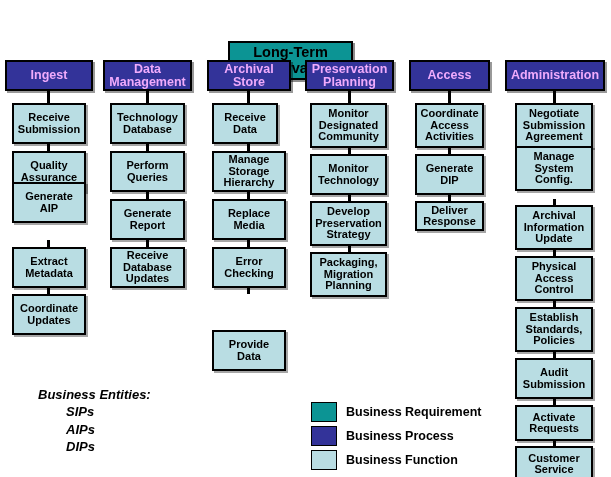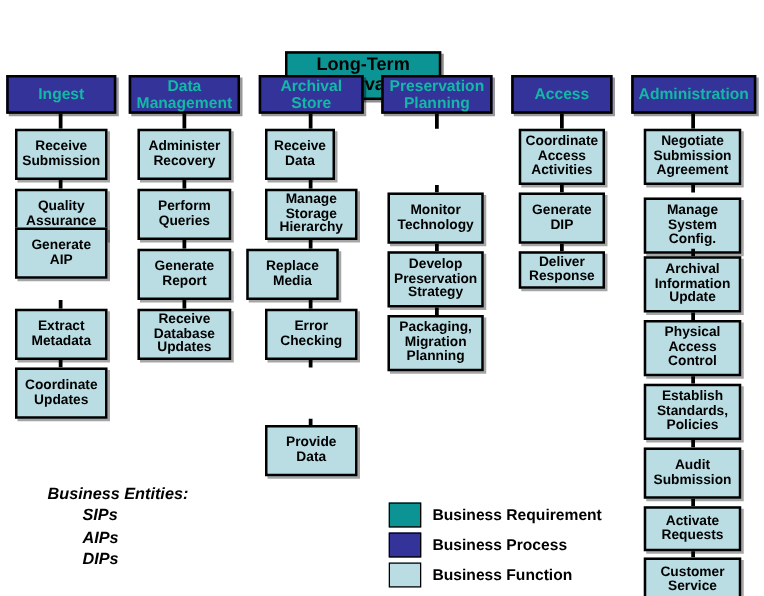--- a/index.html
+++ b/index.html
@@ -35,21 +35,21 @@
 
   .box-title {
     background: #0c9494;
     color: #000000;
     font-size: 14.5px;
     box-shadow: 2px 2px 0 rgba(0,0,0,0.45);
   }
 
   .box-process {
     background: #333399;
-    color: #14b8a6;
+    color: #f0abfc;
     font-size: 12.5px;
     box-shadow: 2px 2px 0 rgba(0,0,0,0.4);
   }
 
   .box-function {
     background: #b9dde3;
     color: #000000;
     font-size: 11px;
     box-shadow: 2px 2px 0 rgba(0,0,0,0.35);
   }
@@ -139,64 +139,67 @@
   <div class="connector" style="left:47px; top:288px; height:6px;"></div>
   <div class="box box-function" style="left:12px; top:294px; width:74px; height:41px;">
     <span class="txt">Coordinate Updates</span>
   </div>
 
   <div class="box box-process" style="left:103px; top:60px; width:89px; height:31px;">
     <span class="txt">Data Management</span>
   </div>
   <div class="connector" style="left:146px; top:91px; height:12px;"></div>
   <div class="box box-function" style="left:110px; top:103px; width:75px; height:41px;">
-    <span class="txt">Administer Recovery</span>
+    <span class="txt">Technology Database</span>
   </div>
   <div class="connector" style="left:146px; top:144px; height:7px;"></div>
   <div class="box box-function" style="left:110px; top:151px; width:75px; height:41px;">
     <span class="txt">Perform Queries</span>
   </div>
   <div class="connector" style="left:146px; top:192px; height:7px;"></div>
   <div class="box box-function" style="left:110px; top:199px; width:75px; height:41px;">
     <span class="txt">Generate Report</span>
   </div>
   <div class="connector" style="left:146px; top:240px; height:7px;"></div>
   <div class="box box-function" style="left:110px; top:247px; width:75px; height:41px;">
     <span class="txt">Receive Database Updates</span>
   </div>
 
   <div class="box box-process" style="left:207px; top:60px; width:84px; height:31px;">
     <span class="txt">Archival Store</span>
   </div>
   <div class="connector" style="left:247px; top:91px; height:12px;"></div>
-  <div class="box box-function" style="left:212px; top:103px; width:56px; height:41px;">
+  <div class="box box-function" style="left:212px; top:103px; width:66px; height:41px;">
     <span class="txt">Receive Data</span>
   </div>
   <div class="connector" style="left:247px; top:144px; height:7px;"></div>
   <div class="box box-function" style="left:212px; top:151px; width:74px; height:41px;text-align:center;">
     <span class="txt">Manage Storage Hierarchy</span>
   </div>
   <div class="connector" style="left:247px; top:192px; height:7px;"></div>
-  <div class="box box-function" style="left:197px; top:199px; width:74px; height:41px;">
+  <div class="box box-function" style="left:212px; top:199px; width:74px; height:41px;">
     <span class="txt">Replace Media</span>
   </div>
   <div class="connector" style="left:247px; top:240px; height:7px;"></div>
   <div class="box box-function" style="left:212px; top:247px; width:74px; height:41px;">
     <span class="txt">Error Checking</span>
   </div>
   <div class="connector" style="left:247px; top:288px; height:6px;"></div>
   <div class="connector" style="left:247px; top:335px; height:6px;"></div>
-  <div class="box box-function" style="left:212px; top:340px; width:74px; height:41px;">
+  <div class="box box-function" style="left:212px; top:330px; width:74px; height:41px;">
     <span class="txt">Provide Data</span>
   </div>
 
   <div class="box box-process" style="left:305px; top:60px; width:89px; height:31px;">
     <span class="txt">Preservation Planning</span>
   </div>
   <div class="connector" style="left:348px; top:91px; height:12px;"></div>
+  <div class="box box-function" style="left:310px; top:103px; width:77px; height:45px;">
+    <span class="txt">Monitor Designated Community</span>
+  </div>
   <div class="connector" style="left:348px; top:148px; height:6px;"></div>
   <div class="box box-function" style="left:310px; top:154px; width:77px; height:41px;justify-content:flex-end;">
     <span class="txt">Monitor Technology</span>
   </div>
   <div class="connector" style="left:348px; top:195px; height:6px;"></div>
   <div class="box box-function" style="left:310px; top:201px; width:77px; height:45px;">
     <span class="txt">Develop Preservation Strategy</span>
   </div>
   <div class="connector" style="left:348px; top:246px; height:6px;"></div>
   <div class="box box-process" style="left:409px; top:60px; width:81px; height:31px;">
@@ -220,21 +223,21 @@
   </div>
 
   <div class="box box-process" style="left:505px; top:60px; width:100px; height:31px;">
     <span class="txt">Administration</span>
   </div>
   <div class="connector" style="left:553px; top:91px; height:12px;"></div>
   <div class="box box-function" style="left:515px; top:103px; width:78px; height:45px;">
     <span class="txt">Negotiate Submission Agreement</span>
   </div>
   <div class="connector" style="left:553px; top:148px; height:6px;"></div>
-  <div class="box box-function" style="left:515px; top:158px; width:78px; height:45px;">
+  <div class="box box-function" style="left:515px; top:146px; width:78px; height:45px;">
     <span class="txt">Manage System Config.</span>
   </div>
   <div class="connector" style="left:553px; top:199px; height:6px;"></div>
   <div class="box box-function" style="left:515px; top:205px; width:78px; height:45px;">
     <span class="txt">Archival Information Update</span>
   </div>
   <div class="connector" style="left:553px; top:250px; height:6px;"></div>
   <div class="box box-function" style="left:515px; top:256px; width:78px; height:45px;">
     <span class="txt">Physical Access Control</span>
   </div>

